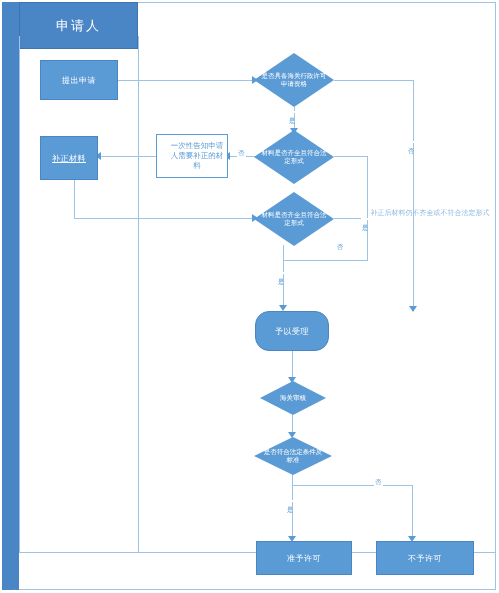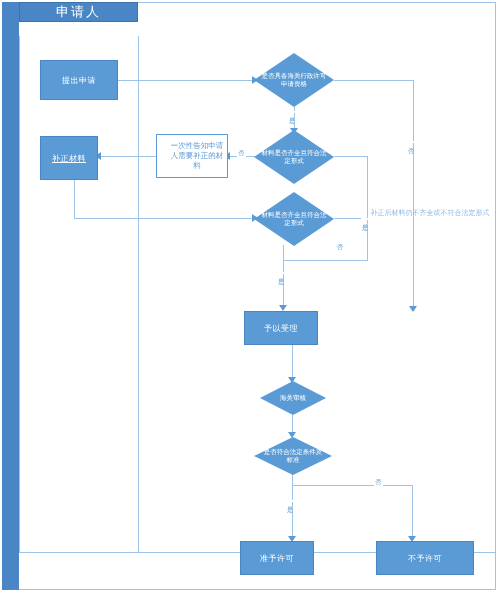--- a/index.html
+++ b/index.html
@@ -11,21 +11,21 @@
       border:1px solid #9dc3e6;box-sizing:border-box;background:#ffffff;}
 
   
   .stage-band{position:absolute;left:2px;top:2px;width:17px;height:588px;
       background:#4a86c5;box-sizing:border-box;}
   .stage-label{position:absolute;left:0;bottom:6px;width:17px;
       color:#ffffff;font-size:9px;line-height:10px;text-align:center;
       writing-mode:vertical-rl;text-orientation:upright;letter-spacing:1px;}
 
   
-  .hdr{position:absolute;top:2px;height:20px;background:#4a86c5;
+  .hdr{position:absolute;top:2px;height:47px;background:#4a86c5;
       border:1px solid #3c75ad;box-sizing:border-box;color:#fff;
       display:flex;align-items:center;justify-content:center;
       font-size:13px;letter-spacing:2px;}
   .hdr-a{left:19px;width:119px;}
   .hdr-b{left:138px;width:358px;}
 
   
   .lane-div{position:absolute;left:138px;top:36px;width:1px;height:516px;background:#9dc3e6;}
   .lane-left-edge{position:absolute;left:19px;top:36px;width:1px;height:516px;background:#9dc3e6;}
   .lane-bottom{position:absolute;left:19px;top:552px;width:477px;height:1px;background:#9dc3e6;}
@@ -151,36 +151,36 @@
 
   <div class="box" style="left:40px;top:136px;width:58px;height:44px;text-decoration:underline;">
     <span>补正材料</span>
   </div>
 
   <div class="dia" style="left:254px;top:192px;width:80px;height:54px;">
     <div class="shape"></div>
     <div class="txt">材料是否齐全且符合法定形式</div>
   </div>
 
-  <div class="box" style="left:244px;top:311px;width:74px;height:34px;">
+  <div class="box" style="left:255px;top:311px;width:74px;height:40px;border-radius:14px;">
     <span>予以受理</span>
   </div>
 
 
   <div class="dia" style="left:260px;top:381px;width:66px;height:34px;">
     <div class="shape"></div>
     <div class="txt">海关审核</div>
   </div>
 
   <div class="dia" style="left:254px;top:437px;width:78px;height:38px;">
     <div class="shape"></div>
     <div class="txt">是否符合法定条件及标准</div>
   </div>
 
-  <div class="box" style="left:240px;top:541px;width:74px;height:34px;">
+  <div class="box" style="left:256px;top:541px;width:96px;height:34px;">
     <span>准予许可</span>
   </div>
 
   <div class="box" style="left:376px;top:541px;width:98px;height:34px;">
     <span>不予许可</span>
   </div>
 
   <div class="lbl lbl-v" style="left:288px;top:111px;">是</div>
 
   <div class="lbl" style="left:237px;top:148px;">否</div>

